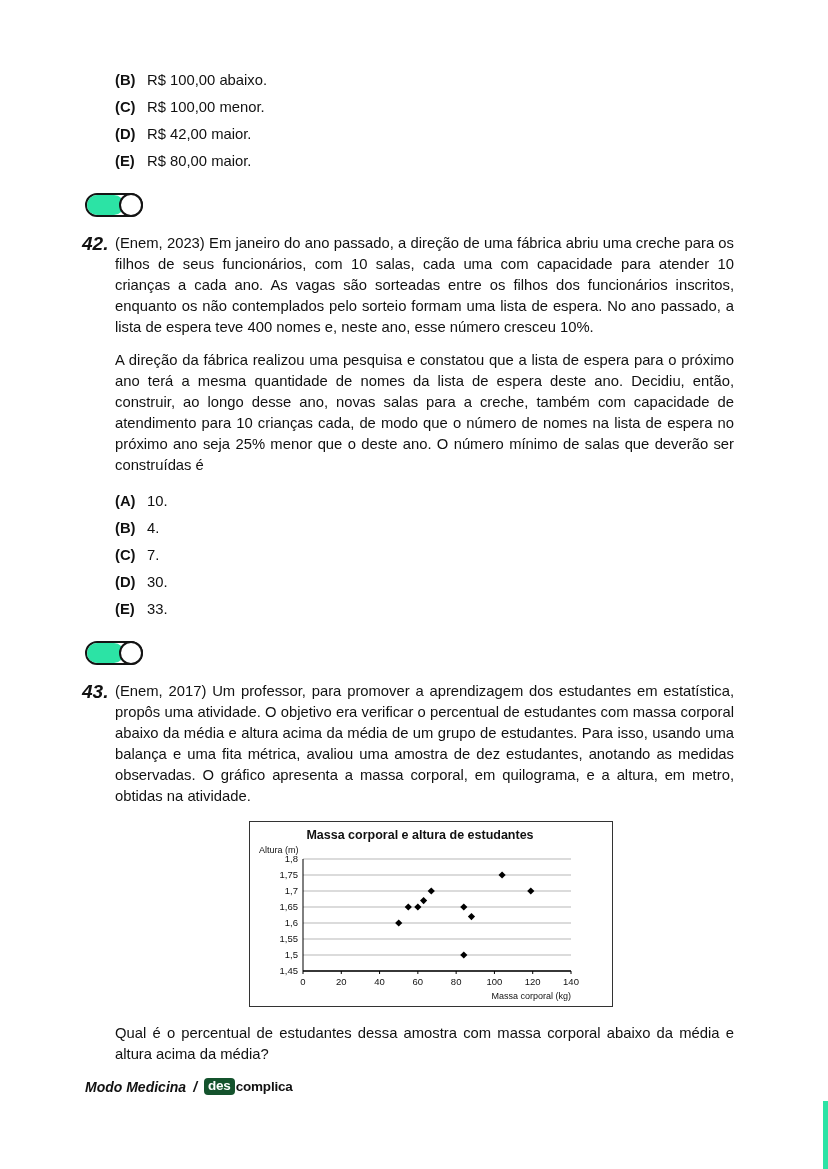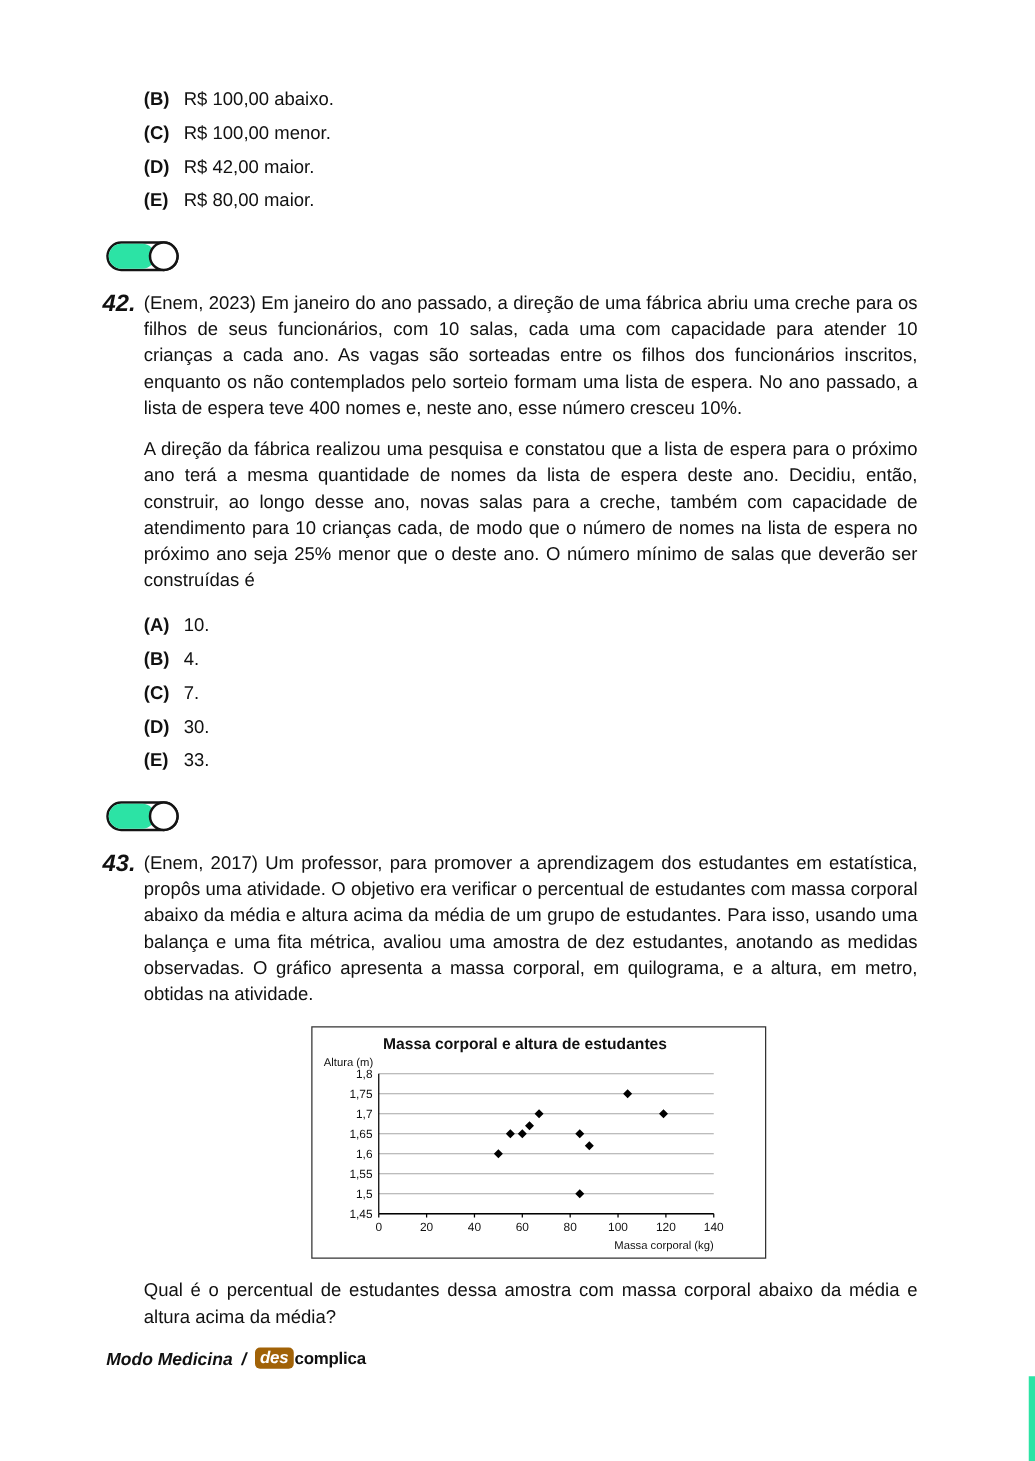--- a/index.html
+++ b/index.html
@@ -166,19 +166,19 @@
       </figure>
 
       <p class="para">Qual é o percentual de estudantes dessa amostra com massa corporal abaixo da média e altura acima da média?</p>
     </section>
   </div>
 
   <div class="footer">
     <span class="brand">Modo Medicina</span>
     <span class="slash">/</span>
     <span class="logo">
-      <span class="logo-des" style="background: #a16207; font-style: italic;">des</span>
+      <span class="logo-des" style="background: #14532d;">des</span>
       <span class="logo-complica">complica</span>
     </span>
   </div>
 
   <div class="edge-strip" style="background: rgb(44, 227, 165);"></div>
 </div>
 
 </body></html>

